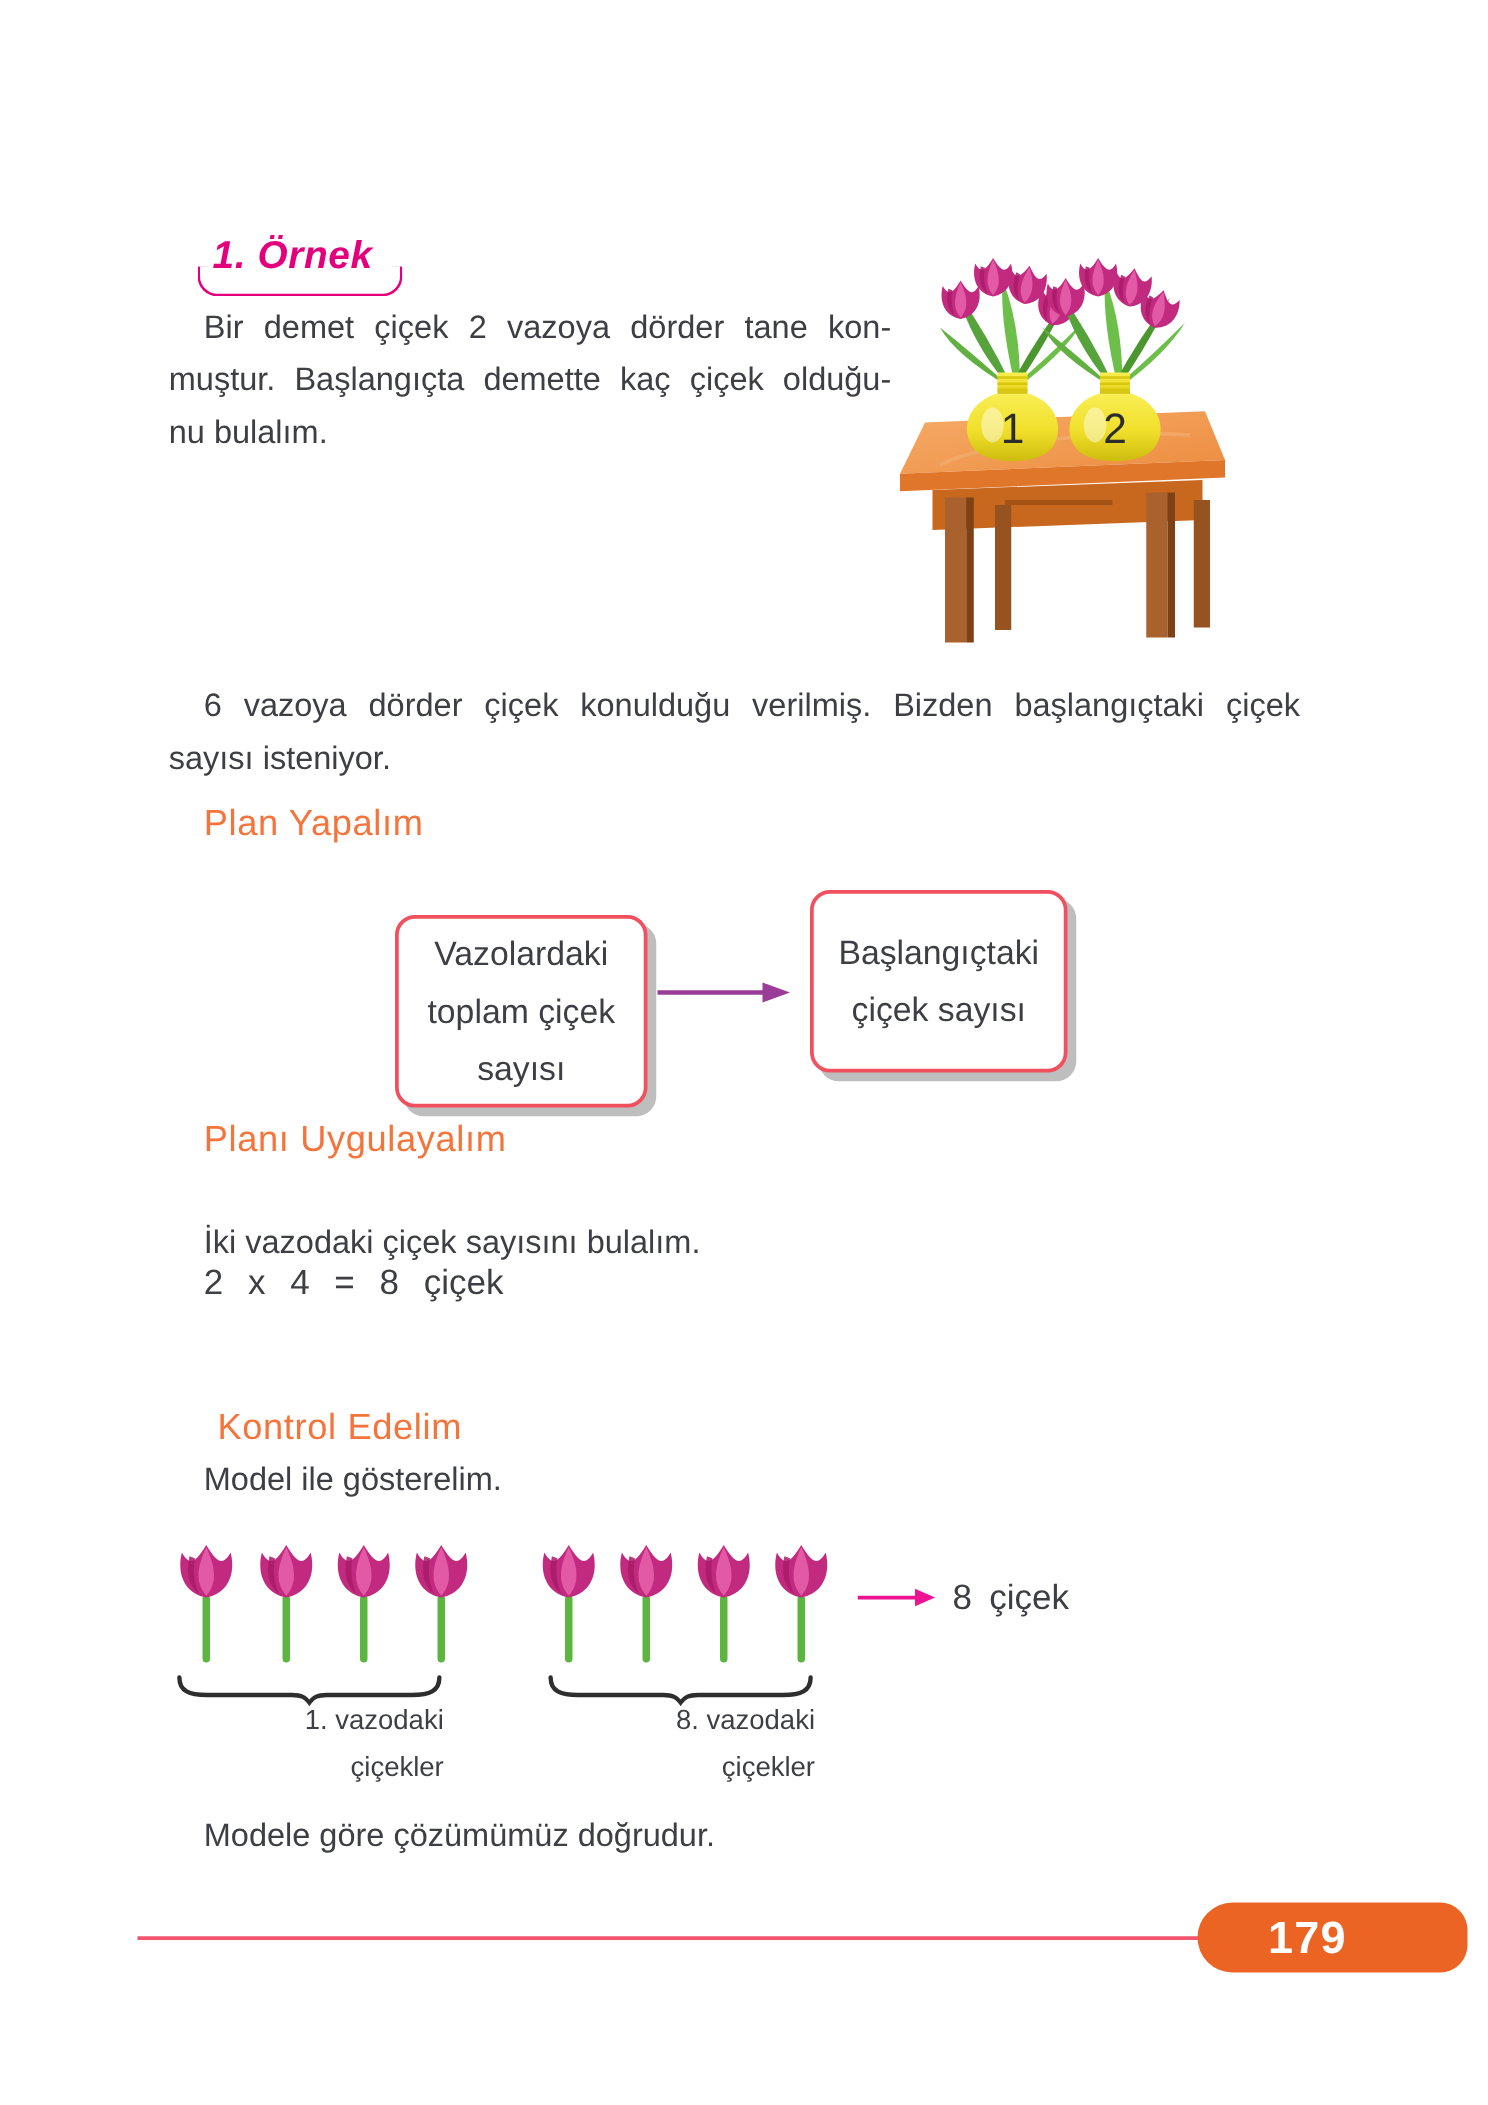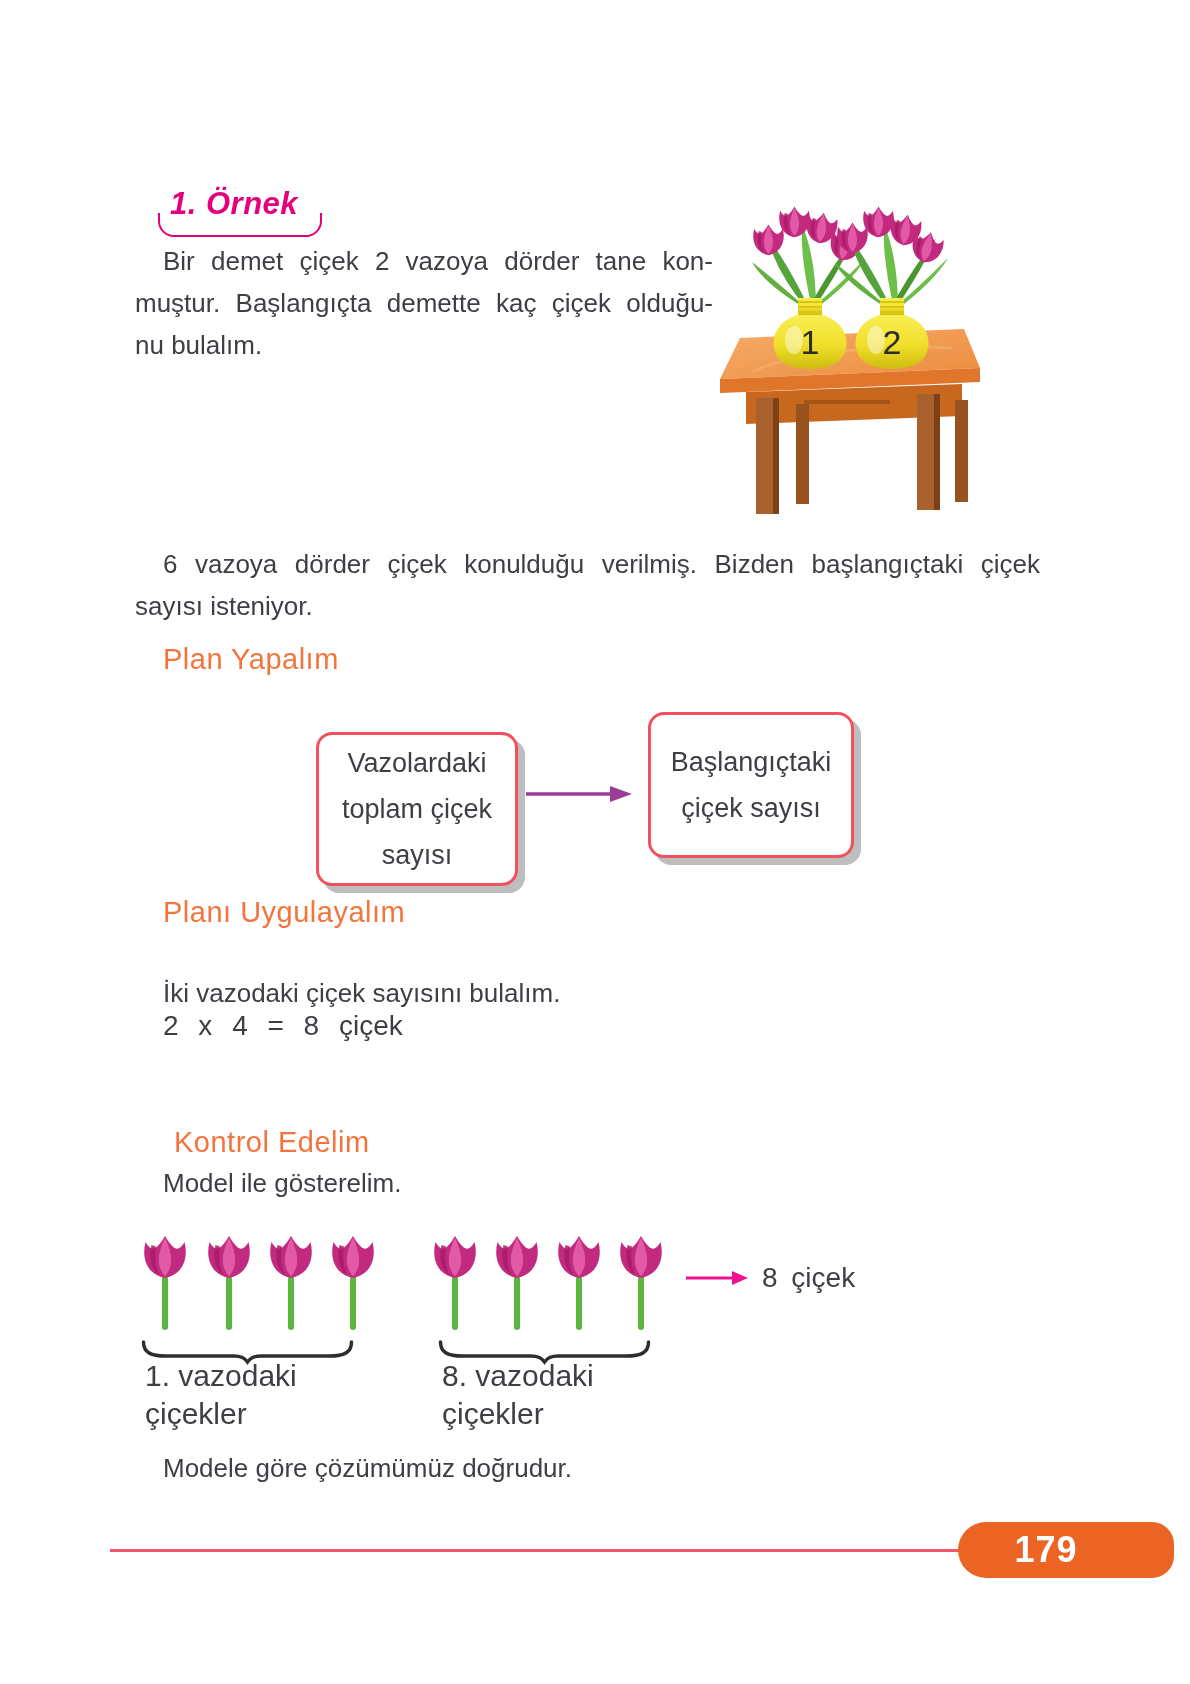--- a/index.html
+++ b/index.html
@@ -33,22 +33,22 @@
     box-shadow:7px 7px 0 rgba(110,110,110,.45);
     display:flex;flex-direction:column;justify-content:center;align-items:center;
     font-size:27px;line-height:46px;color:#3d3f45;text-align:center;
   }
   .box1{left:316px;top:708px;width:196px;height:148px;margin-top:24px;}
   .box2{left:648px;top:712px;width:200px;height:140px;}
   .equation{position:absolute;left:163px;top:1010px;font-size:28px;word-spacing:12px;color:#3d3f45;}
   
   .tulip{position:absolute;width:46px;height:104px;top:1228px;}
   .group-label{
-    position:absolute;width:210px;top:1357px;text-align:left;
-    font-size:30px;line-height:38px;color:#3d3f45;
+    position:absolute;width:210px;top:1357px;text-align:right;
+    font-size:22px;line-height:38px;color:#3d3f45;
   }
   .result-text{position:absolute;left:762px;top:1262px;font-size:28px;color:#3d3f45;word-spacing:6px;}
   
   .footer-line{position:absolute;left:110px;top:1549px;width:852px;height:3px;background:#f2566c;}
   .page-badge{
     position:absolute;left:958px;top:1522px;width:216px;height:56px;background:#eb6424;
     border-radius:28px 22px 22px 28px;display:flex;align-items:center;justify-content:center;
     padding-right:40px;box-sizing:border-box;
   }
   .page-badge span{font-size:36px;font-weight:bold;color:#ffffff;letter-spacing:1px;}

